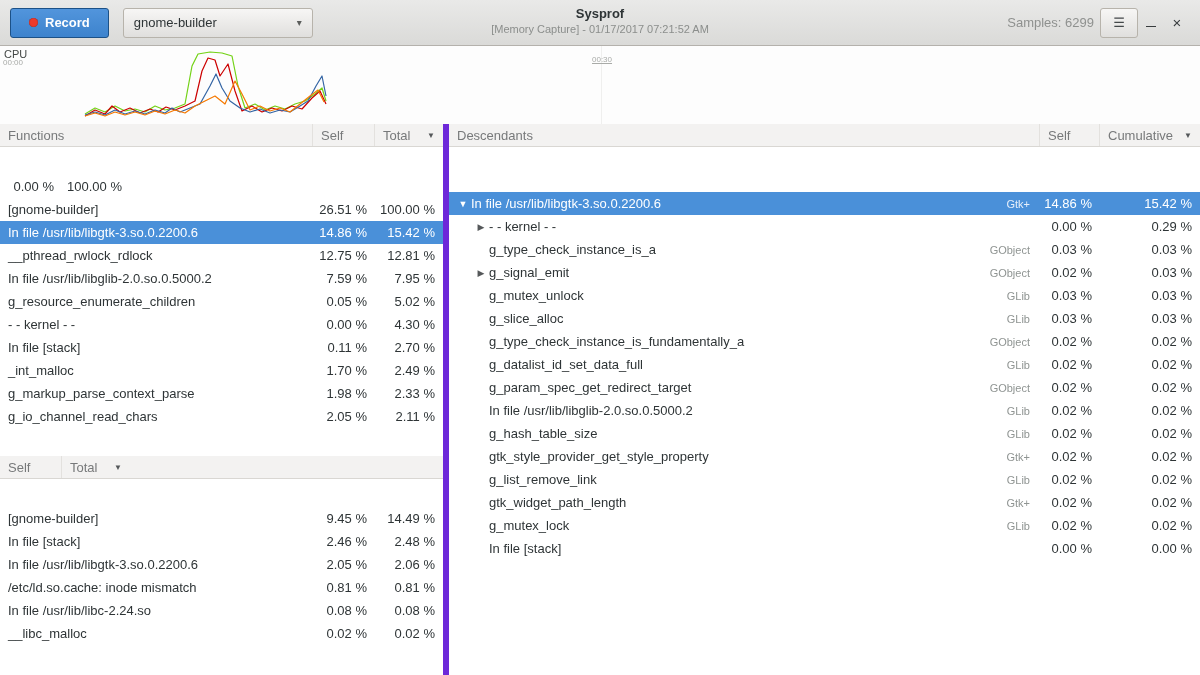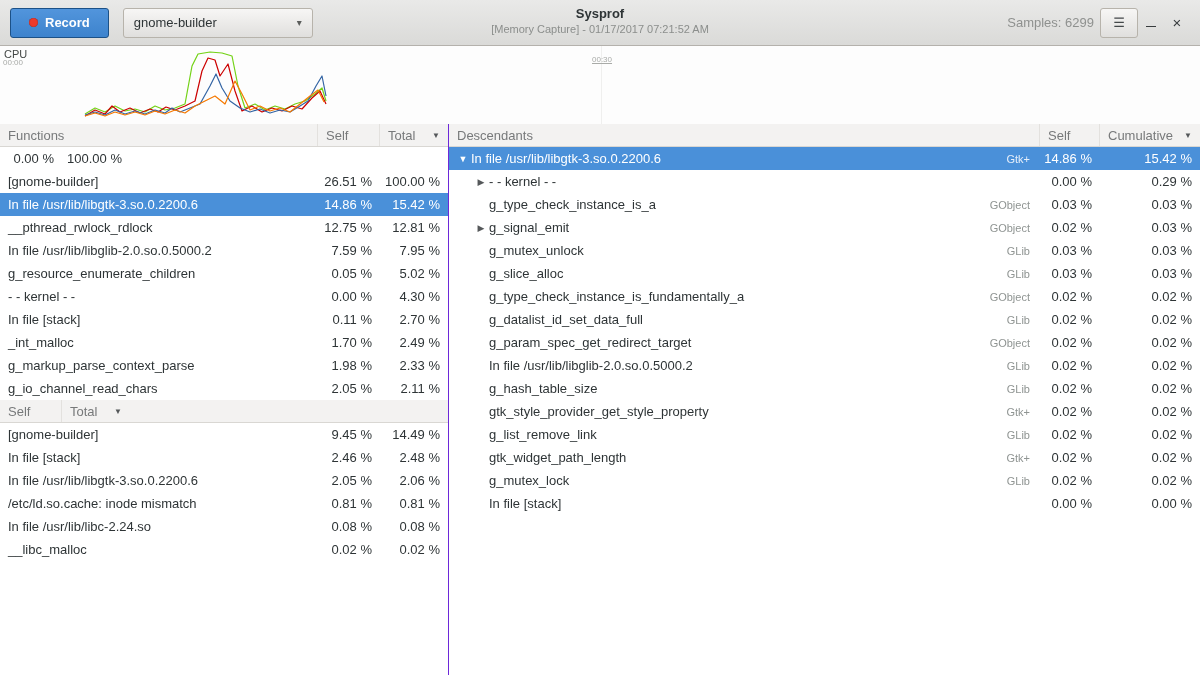--- a/index.html
+++ b/index.html
@@ -37,23 +37,23 @@
   .cpu-label { position:absolute; left:4px; top:2px; font-size:11px; color:#444846; }
   .tick { position:absolute; font-size:8px; color:#a9aba8; top:12px; }
   .tick.start { left:3px; }
   .tick.mid { left:592px; top:9px;text-decoration:underline; }
   .mid-line { position:absolute; left:601px; top:0; bottom:0;
     border-left:1px solid #efefee; }
   .cpu-graph svg { position:absolute; inset:0; }
 
   
   .main { display:flex; height:551px; }
-  .left-pane { width:449px; border-right:1px solid #6d28d9; display:flex;
-    flex-direction:column; background:#fff; }
-  .right-pane { flex:1; display:flex; flex-direction:column; background:#fff; }
+  .left-pane { width:449px; border-right:6px solid #6d28d9; display:flex;
+    flex-direction:column; background:#fff;gap:28px; }
+  .right-pane { flex:1; display:flex; flex-direction:column; background:#fff;gap:45px; }
   .thead { display:flex; height:23px; background:#f3f2f1;
     border-bottom:1px solid #d9d7d3; flex:none; }
   .hcell { display:flex; align-items:center; padding:0 8px; font-size:13px;
     color:#77797a; border-right:1px solid #e3e1de; overflow:hidden; }
   .hcell:last-child { border-right:none; }
   .hcell.name { flex:1; }
   .hcell.w-self { width:62px; flex:none; }
   .hcell.w-total { width:68px; flex:none; }
   .hcell.w-selfr { width:60px; flex:none; }
   .hcell.w-cum { width:100px; flex:none; }

